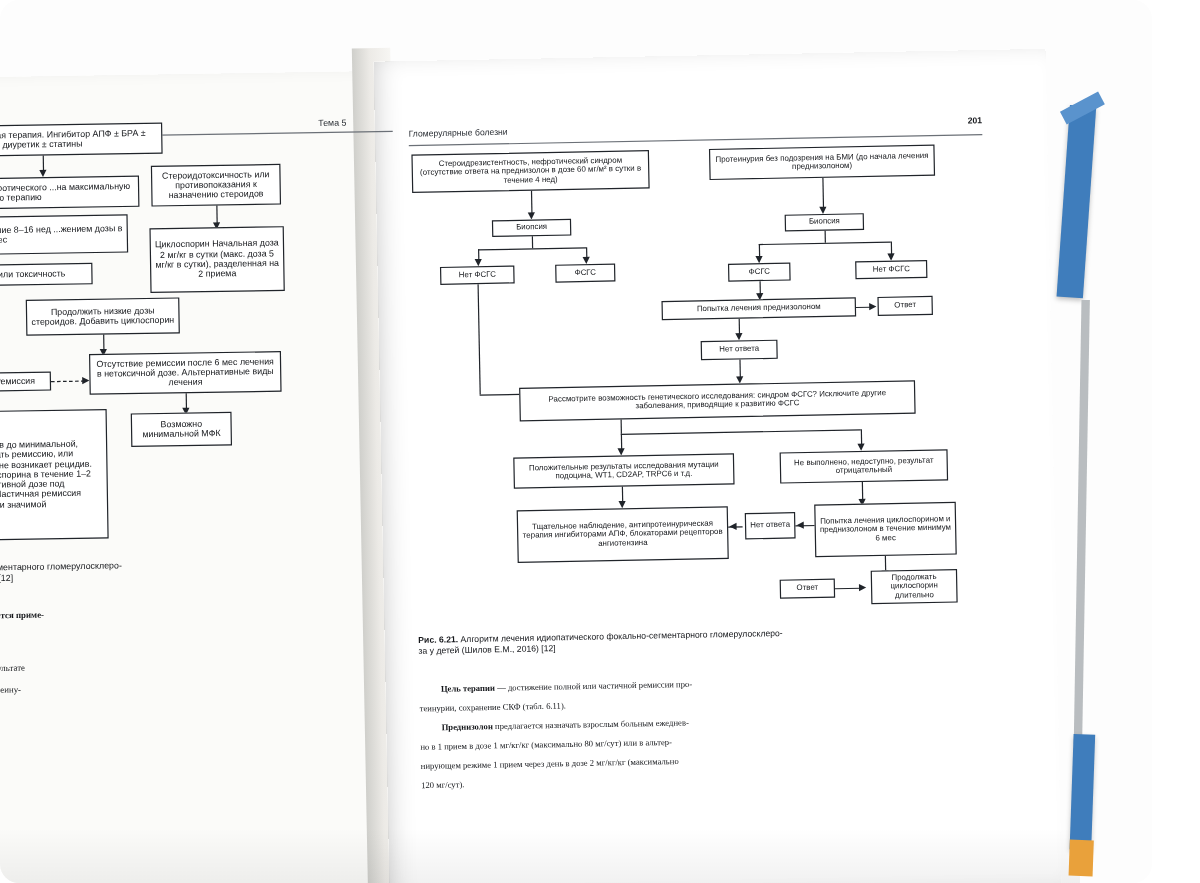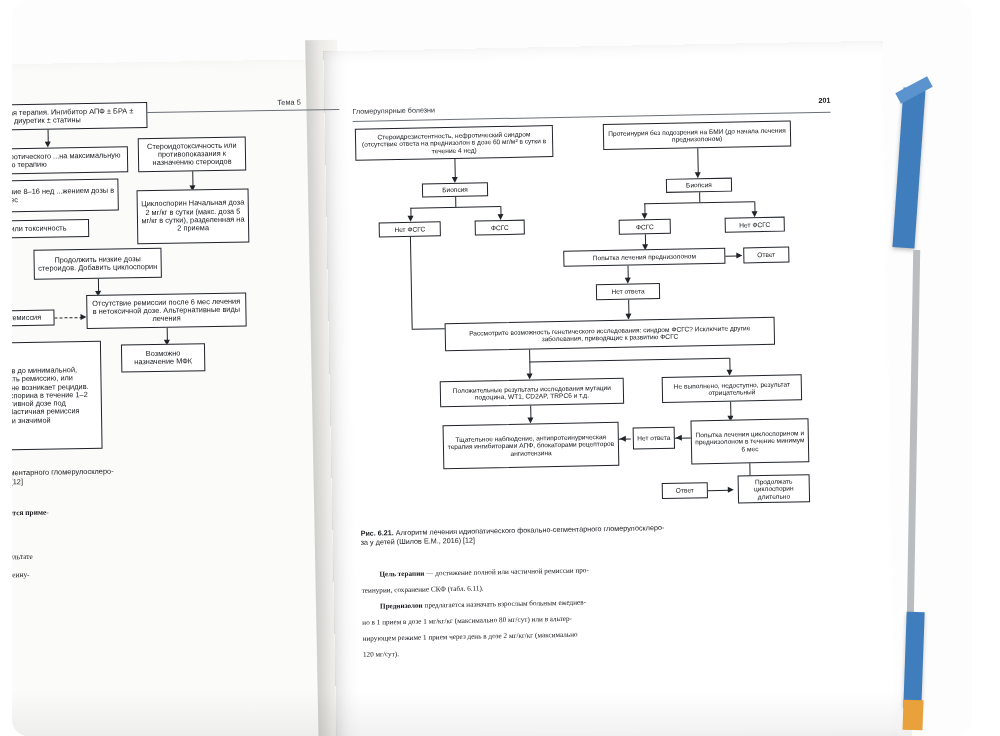--- a/index.html
+++ b/index.html
@@ -1,20 +1,20 @@
 <!DOCTYPE html>
 <html><head>
 <meta charset="utf-8">
 <style>
   html,body{margin:0;padding:0;}
   body{
     width:1000px;height:736px;overflow:hidden;background:#ffffff;
     font-family:"Liberation Sans", sans-serif;
   }
-  .scene{position:absolute;left:12px;top:0;width:960px;height:736px;background:#fdfdfd;overflow:hidden;border-radius:16px;}
+  .scene{position:absolute;left:0;top:0;width:960px;height:736px;background:#fdfdfd;overflow:hidden;border-radius:16px;}
 
   
   .page-left{
     position:absolute;left:-60px;top:62px;width:400px;height:700px;
     background:#fbfbf9;
     transform:rotate(-0.9deg);
     box-shadow:inset -14px 0 22px -14px rgba(0,0,0,0.22);
   }
   .page-right{
     position:absolute;left:318px;top:46px;width:560px;height:700px;
@@ -175,21 +175,21 @@
 Продолжить прием циклоспорина
 в течение 1–2 лет в
 минимально эффективной дозе
 под контролем протеинурии.
 Частичная ремиссия также является
 клинически значимой</span>
       </div>
 
     <div class="box" style="left:170px;top:282px;width:84px;height:28px;">
         <span>Возможно
-назначение МФК</span>
+минимальной МФК</span>
       </div>
 
     <div class="t cap" style="left:-44px;top:404px;width:330px;white-space:pre-line;">...опатического фокально-сегментарного гломерулосклеро-
 ...рослых (Шилов Е.М., 2016) [12]</div>
 
     <div class="t lp-bold" style="left:-60px;top:444px;width:320px;">...кими признаками НС рекомендуется приме-</div>
 
     <div class="t lp-serif" style="left:-60px;top:488px;width:330px;">...апию следует начинать, когда в результате</div>
     <div class="t lp-serif" style="left:-60px;top:506px;width:330px;">...ой терапии не удается снизить протеину-</div>
   </div>

